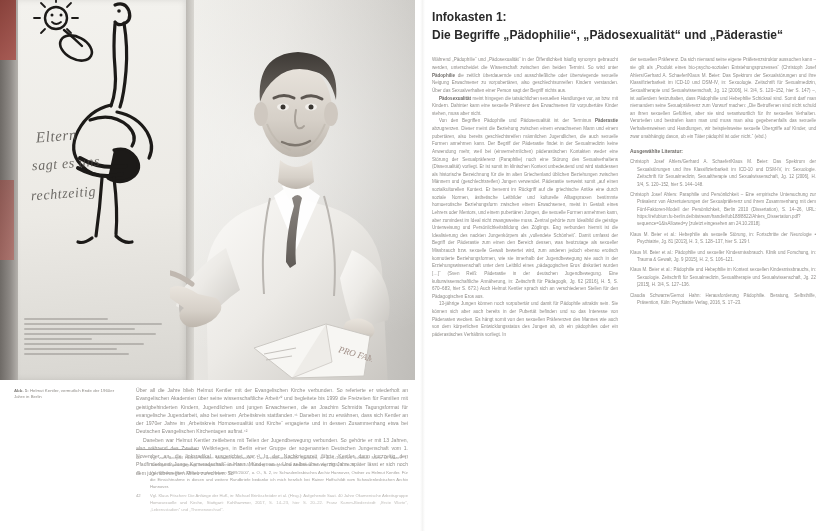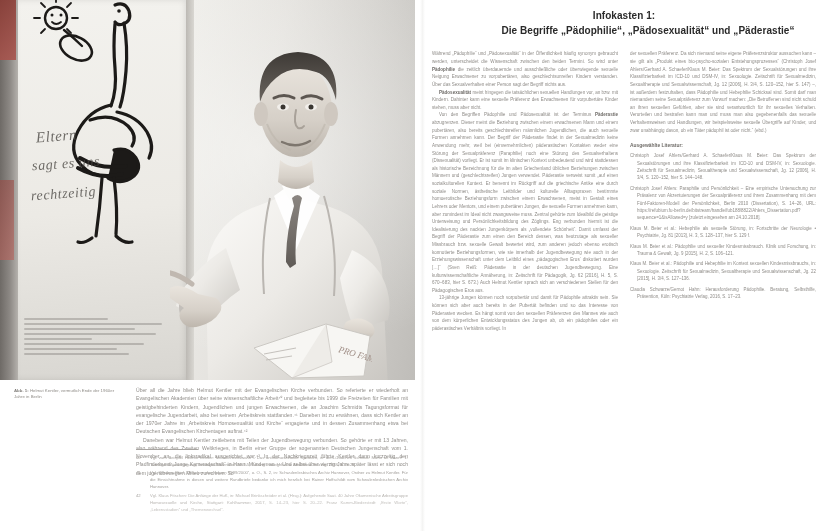--- a/index.html
+++ b/index.html
@@ -150,29 +150,28 @@
   #right-page {
     position: relative;
     flex: 1 1 auto;
     height: 531px;
     background: #ffffff;
     padding: 8px 10px 0 4px;
   }
   #box-title {
     color: #2a2a2a;
     font-weight: bold;
-    font-size: 10px;
+    font-size: 12px;
     line-height: 1.52;
     letter-spacing: .05px;
     margin-bottom: 12px;
     padding-left: 3px;
-    text-align: center;
   }
   #box-title .l1 { display: block; }
-  #box-title .l2 { display: block; margin-left: 48px; }
+  #box-title .l2 { display: block; }
 
   #box-cols {
     display: flex;
     gap: 12px;
     padding-left: 3px;
   }
   .bcol { width: 186px; }
   .bodytext {
     font-size: 4.55px;
     line-height: 1.68;

